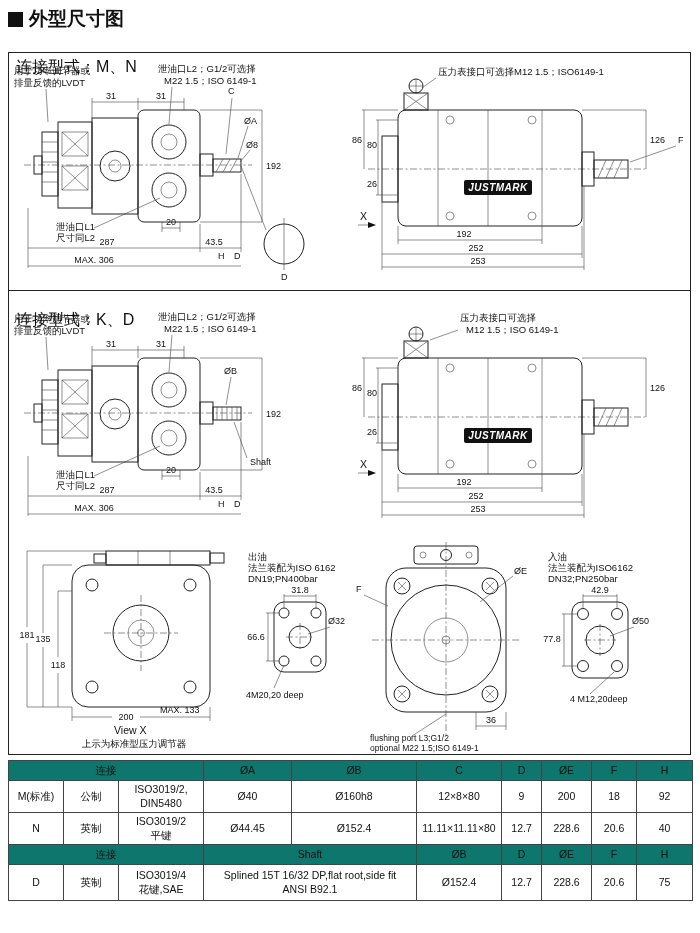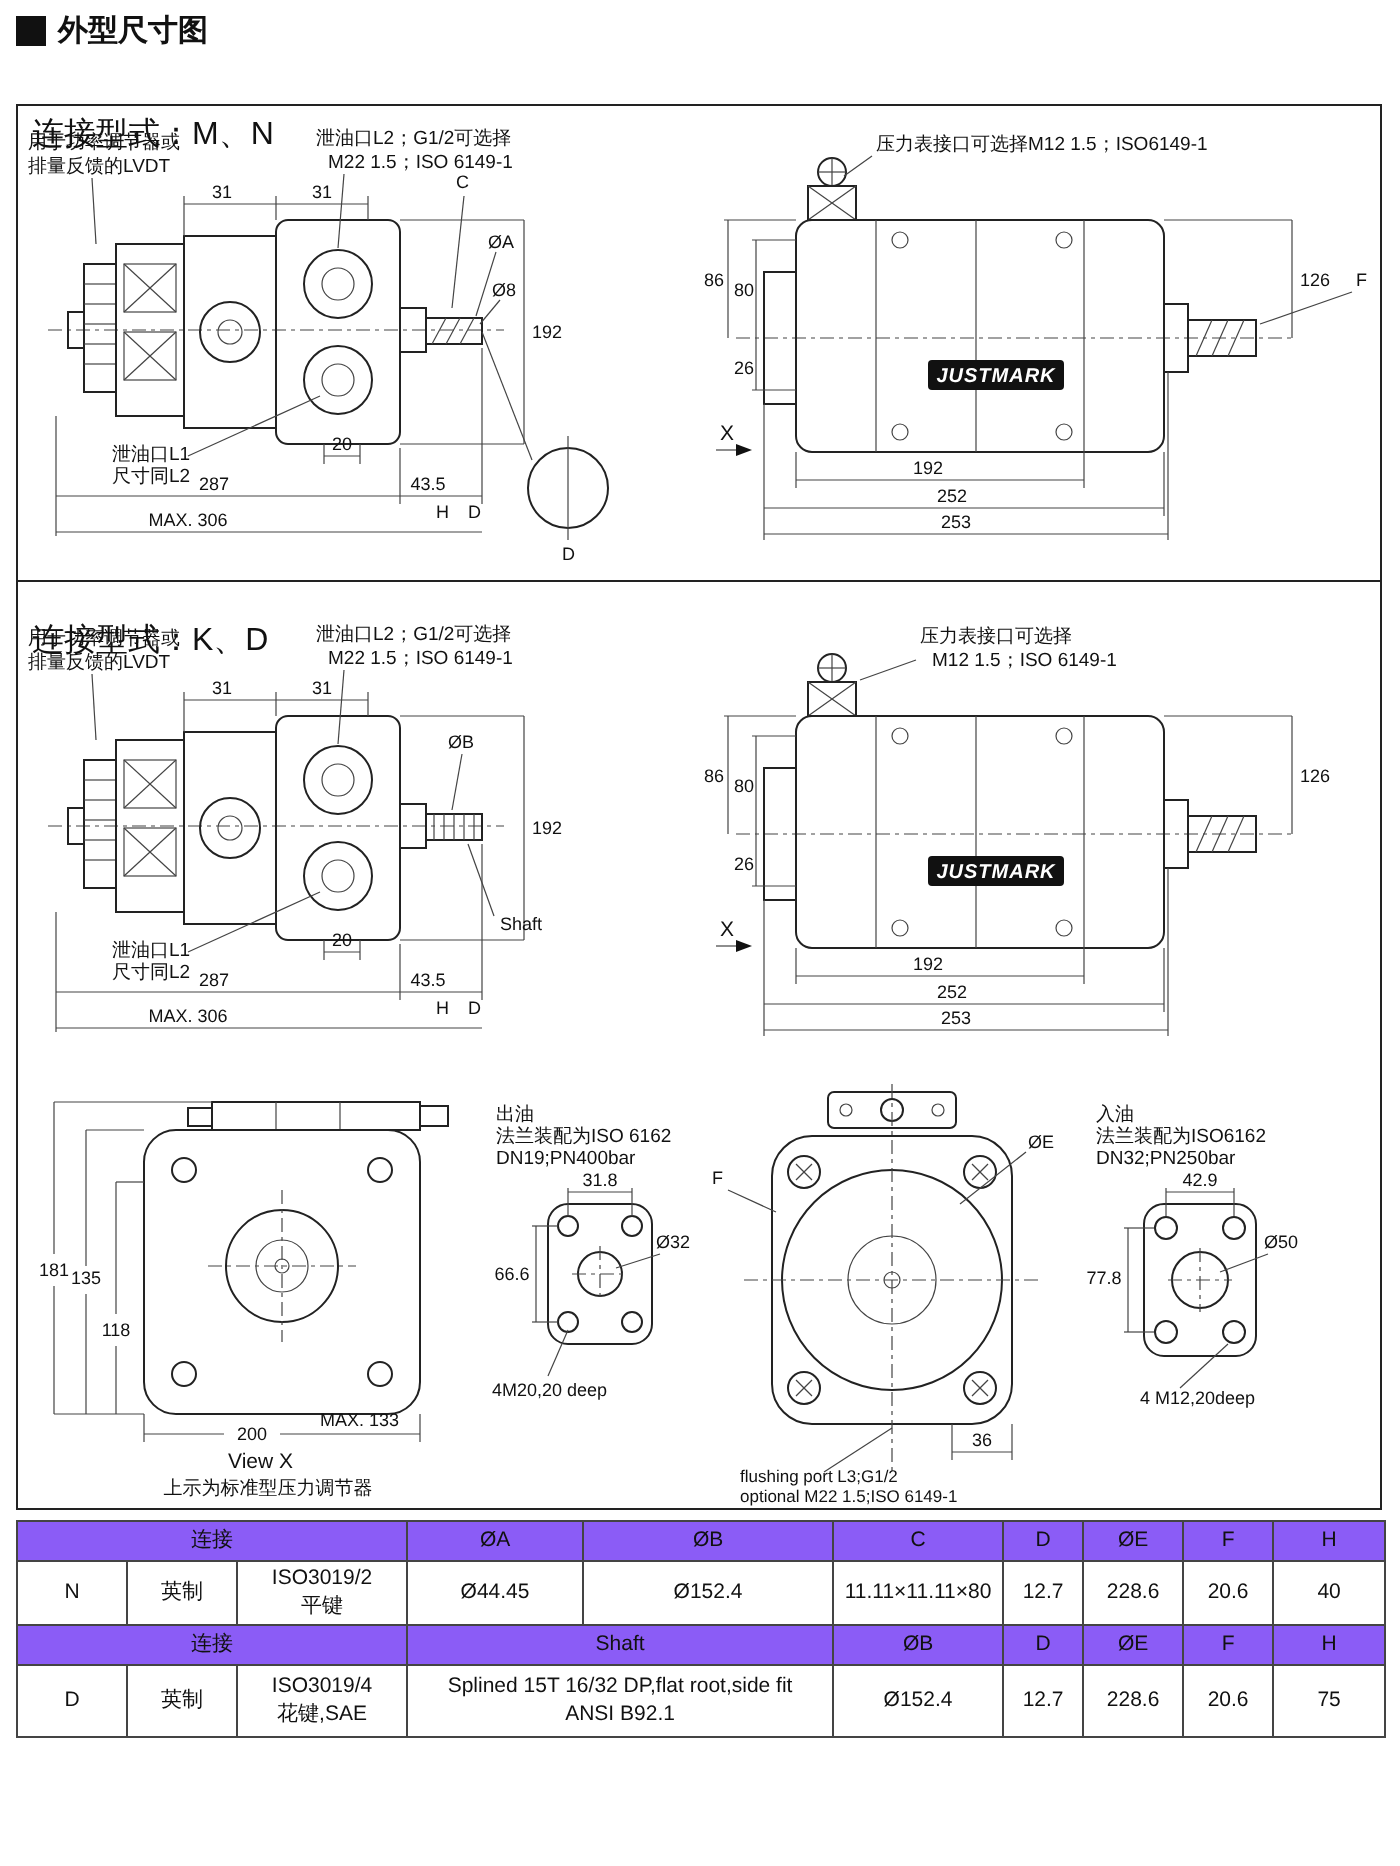--- a/index.html
+++ b/index.html
@@ -1,41 +1,41 @@
 <!DOCTYPE html>
 <html><head>
 <meta charset="utf-8">
 <style>
   html,body { margin:0; padding:0; background:#fff; }
   #page { position:relative; width:700px; height:933px; background:#fff;
           font-family:"Liberation Sans","DejaVu Sans",sans-serif; color:#111; overflow:hidden; }
   .abs { position:absolute; }
   #title-row { left:8px; top:6px; display:flex; align-items:center; gap:6px; }
   #title-square { width:15px; height:15px; background:#111; }
-  #page-title { font-size:15px; font-weight:bold; }
+  #page-title { font-size:19px; font-weight:bold; }
   #page-subtitle { left:28px; top:27px; font-size:13.5px; font-weight:bold; letter-spacing:.5px; }
   #main-box { left:8px; top:52px; width:683px; height:703px; border:1.5px solid #222; box-sizing:border-box; }
   #section-divider { left:8px; top:290px; width:683px; height:0; border-top:1.5px solid #222; }
   .section-heading { font-size:16px; font-weight:normal; }
   #heading-mn { left:16px; top:57px; }
   #heading-kd { left:16px; top:310px; }
   svg { overflow:visible; }
   .ln { stroke:#222; stroke-width:1; fill:none; }
   .t  { stroke:#444; stroke-width:.6; fill:none; }
   .dash { stroke:#444; stroke-width:.6; fill:none; stroke-dasharray:7 2.5 2 2.5; }
   text { font-family:"Liberation Sans","DejaVu Sans",sans-serif; font-size:9px; fill:#111; stroke:none; }
   text.cn { font-size:9.5px; }
   text.big { font-size:10.5px; }
   text.sm { font-size:8.5px; }
   .blackfill { fill:#111; stroke:none; }
   .brandtext { fill:#fff; font-weight:bold; font-style:italic; font-size:10px; letter-spacing:.5px; }
   #dim-table { position:absolute; left:8px; top:760px; border-collapse:collapse; table-layout:fixed;
                width:684px; font-size:10.5px; }
   #dim-table td { border:1px solid #444; text-align:center; vertical-align:middle; padding:1px 2px; line-height:1.25; }
-  #dim-table td.hdr { background:#8b5cf6; }
+  #dim-table td.hdr { background:#0f766e; }
   tr.h20{height:20px} tr.h32{height:32px} tr.h30{height:30px} tr.h36{height:36px}
 </style>
 </head>
 <body>
 
 <div id="page">
 
   <div class="abs" id="title-row">
     <div id="title-square"></div>
     <div id="page-title">外型尺寸图</div>
@@ -476,20 +476,35 @@
     <tbody>
         <tr class="h20">
       <td class="hdr" colspan="3">连接</td>
       <td class="hdr">ØA</td>
       <td class="hdr">ØB</td>
       <td class="hdr">C</td>
       <td class="hdr">D</td>
       <td class="hdr">ØE</td>
       <td class="hdr">F</td>
       <td class="hdr">H</td>
+    </tr>
+    <tr class="h32">
+      <td>M(标准)</td>
+      <td>公制</td>
+      <td>
+        <div>ISO3019/2,</div>
+        <div>DIN5480</div>
+      </td>
+      <td>Ø40</td>
+      <td>Ø160h8</td>
+      <td>12×8×80</td>
+      <td>9</td>
+      <td>200</td>
+      <td>18</td>
+      <td>92</td>
     </tr>
     <tr class="h32">
       <td>N</td>
       <td>英制</td>
       <td>
         <div>ISO3019/2</div>
         <div>平键</div>
       </td>
       <td>Ø44.45</td>
       <td>Ø152.4</td>

